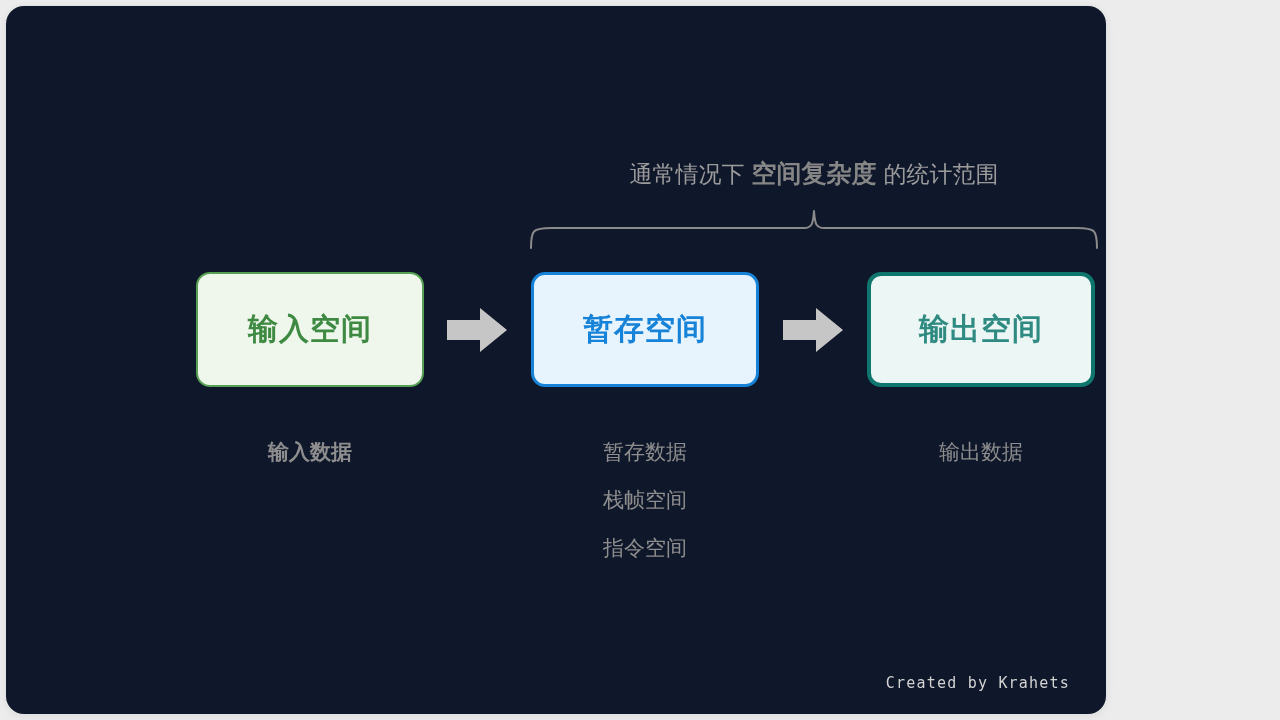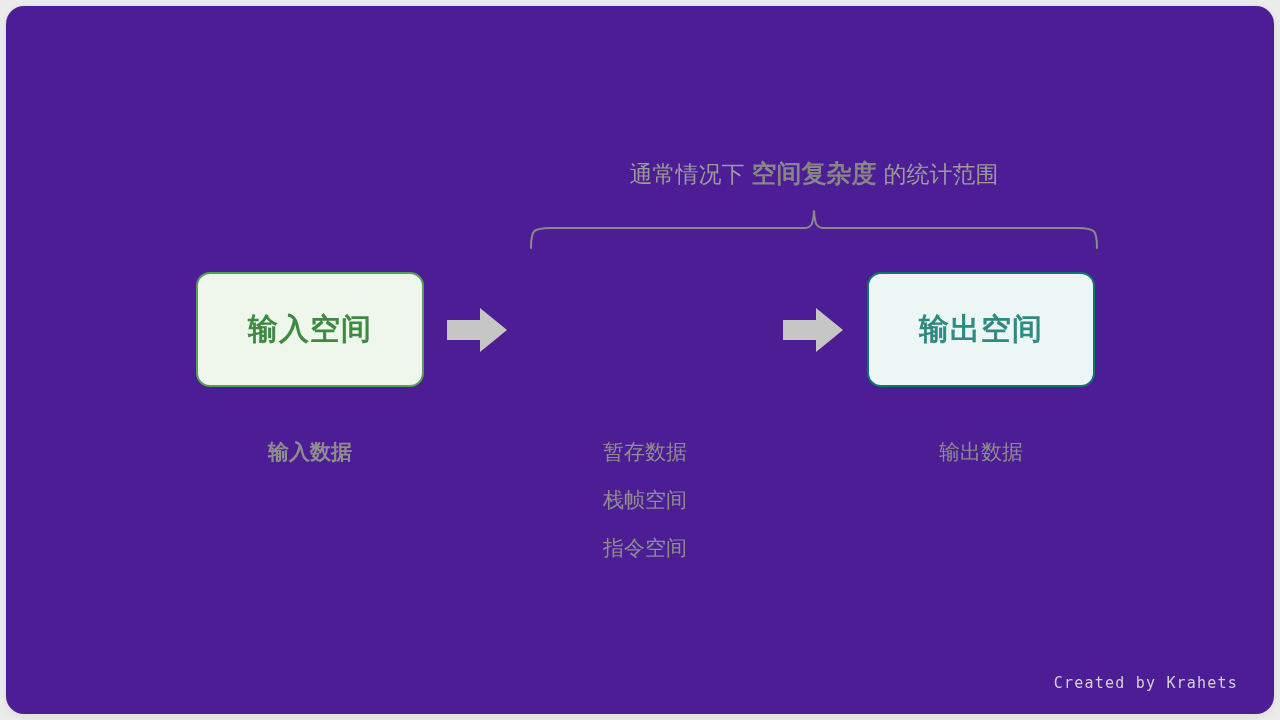--- a/index.html
+++ b/index.html
@@ -17,23 +17,23 @@
     width: 1280px;
     height: 720px;
     box-sizing: border-box;
   }
 
   
   .card {
     position: absolute;
     left: 6px;
     top: 6px;
-    width: 1268px;
+    width: 1100px;
     height: 708px;
-    background: #4c1d95;
+    background: #0f172a;
     border-radius: 18px;
     box-sizing: border-box;
     box-shadow: 0 0 0 1px #e2e2e2, 0 2px 10px rgba(0,0,0,0.08);
   }
 
   
   .range-title {
     position: absolute;
     left: 525px;
     top: 148px;
@@ -84,21 +84,21 @@
   }
   .box-temp {
     left: 525px;
     background: #e8f4fd;
     border: 3px solid #1683d8;
     color: #1683d8;
   }
   .box-output {
     left: 861px;
     background: #ecf6f4;
-    border: 2px solid #0f766e;
+    border: 4px solid #0f766e;
     color: #2f8b82;
   }
 
   
   .arrow {
     position: absolute;
     top: 302px;
     width: 60px;
     height: 44px;
   }
@@ -145,20 +145,23 @@
     <div class="brace">
       <svg width="586" height="56" viewBox="0 0 586 56" fill="none" xmlns="http://www.w3.org/2000/svg">
         <path d="M10 46 C10 28, 12 26, 30 26 L283 26 C291 26, 292 22, 293 9 C294 22, 295 26, 303 26 L556 26 C574 26, 576 28, 576 46" stroke="#8a8a8a" stroke-width="2" fill="none" stroke-linecap="round" stroke-linejoin="round"></path>
       </svg>
     </div>
 
     <div class="box box-input">
       <span>输入空间</span>
     </div>
 
+    <div class="box box-temp">
+      <span>暂存空间</span>
+    </div>
 
     <div class="box box-output">
       <span>输出空间</span>
     </div>
 
     <div class="arrow arrow-1">
       <svg width="60" height="44" viewBox="0 0 60 44" xmlns="http://www.w3.org/2000/svg">
         <polygon points="0,12 33,12 33,0 60,22 33,44 33,32 0,32" fill="#c6c6c6"></polygon>
       </svg>
     </div>

